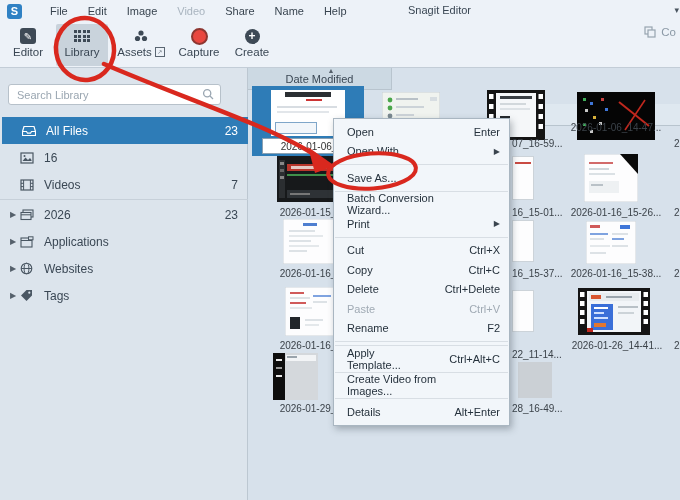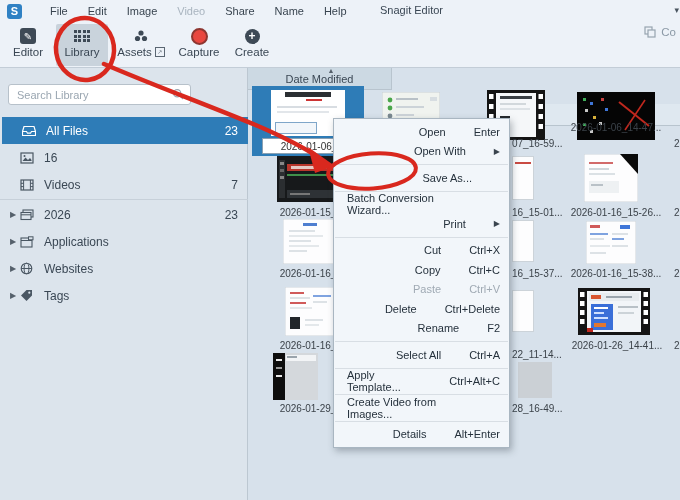--- a/index.html
+++ b/index.html
@@ -8,21 +8,21 @@
     -webkit-font-smoothing:antialiased;}
   
   .titlebar{position:absolute;left:0;top:0;width:680px;height:22px;background:#edf2f8;
     display:flex;align-items:center;font-size:11px;}
   .applogo{width:15px;height:15px;margin-left:7px;border-radius:3px;background:#2f81c4;
     color:#fff;font-weight:bold;font-size:11px;display:flex;align-items:center;justify-content:center;}
   .menus{display:flex;margin-left:18px;}
   .mbitem{padding:3px 10px;cursor:default;color:#38444f;display:inline-block;}
   .mbitem:not(.disabled) span::first-letter{text-decoration:underline;}
   .mbitem.disabled{color:#a9b4bf;}
-  .wintitle{position:absolute;left:380px;top:4px;font-size:11px;color:#3a4754;}
+  .wintitle{position:absolute;left:408px;top:4px;font-size:11px;color:#3a4754;}
   .topcaret{position:absolute;right:1px;top:5px;font-size:9px;color:#49545f;}
   
   .toolbar{position:absolute;left:0;top:22px;width:680px;height:46px;background:#edf2f8;
     border-bottom:1px solid #c3cdd7;box-sizing:border-box;}
   .tbtn{position:absolute;top:2px;height:42px;display:flex;flex-direction:column;
     align-items:center;justify-content:flex-start;font-size:11.5px;color:#3a4754;border-radius:2px;}
   .tbtn .ticon{height:20px;display:flex;align-items:center;justify-content:center;margin-top:2px;}
   .tbtn.active{background:#c9d3dc;}
   .editorbox{width:16px;height:16px;border-radius:3px;background:#3e4a56;color:#fff;
     font-size:10px;display:flex;align-items:center;justify-content:center;}
@@ -32,21 +32,21 @@
   .createdot{width:15px;height:15px;border-radius:50%;background:#3e4a56;color:#fff;font-size:12px;
     font-weight:bold;display:flex;align-items:center;justify-content:center;line-height:1;}
   .assetbadge{display:inline-flex;width:8px;height:8px;border:1px solid #5a6672;margin-left:3px;
     font-size:6px;line-height:8px;justify-content:center;color:#5a6672;}
   .lblrow{display:flex;align-items:center;}
   .copyall{position:absolute;right:4px;top:26px;display:flex;align-items:center;gap:5px;
     color:#8b99a6;font-size:11.5px;}
   
   .sidebar{position:absolute;left:0;top:68px;width:248px;height:432px;background:#dce4ec;
     border-right:1px solid #bcc7d1;box-sizing:border-box;}
-  .searchwrap{position:absolute;left:8px;top:16px;width:183px;height:21px;}
+  .searchwrap{position:absolute;left:8px;top:16px;width:213px;height:21px;}
   .searchwrap input{width:100%;height:100%;box-sizing:border-box;border:1px solid #b7c1ca;
     border-radius:3px;background:#fff;font-family:"Liberation Sans",sans-serif;font-size:11px;
     padding:0 22px 0 8px;color:#3a4754;outline:none;}
   .searchwrap input::placeholder{color:#9aa6b1;}
   .searchwrap svg{position:absolute;right:6px;top:4px;}
   .nav{position:absolute;left:0;top:49px;width:248px;}
   .navrow{height:27px;display:flex;align-items:center;font-size:12px;color:#3a4754;position:relative;}
   .navrow .caret{width:14px;text-align:center;font-size:8px;color:#55606b;margin-left:6px;}
   .navrow .nocaret{width:14px;margin-left:6px;}
   .navrow .nicon{width:16px;height:14px;margin-right:8px;display:flex;align-items:center;color:#4a5763;}
@@ -76,21 +76,21 @@
   .editlabel{position:absolute;left:10px;top:52px;width:92px;height:14px;background:#fff;
     border:1px solid #8aa0b2;font-size:10px;color:#333;display:flex;align-items:center;
     justify-content:center;white-space:nowrap;overflow:hidden;}
   .sliver{background:#fdfdfe;border:1px solid #ccd3d9;}
   .sliver.redline::before{content:"";position:absolute;left:2px;right:2px;top:5px;height:2px;background:#c94a43;}
   .grayblank{background:#cbd0d5;}
   
   .cmenu{position:absolute;left:333px;top:118px;width:177px;box-sizing:border-box;
     background:#f2f6fa;border:1px solid #a9b6c1;box-shadow:2px 3px 7px rgba(50,60,70,.35);
     padding:3px 0;z-index:50;}
-  .mi{height:19.5px;display:flex;align-items:center;justify-content:flex-end;
+  .mi{height:19.5px;display:flex;align-items:center;justify-content:space-between;
     padding:0 9px 0 13px;font-size:11px;color:#25313c;cursor:default;gap:28px;}
   .mi .sc{color:#25313c;}
   .mi.disabled,.mi.disabled .sc{color:#a0aab4;}
   .mi .sub{font-size:8px;color:#3a444e;}
   .msep{height:1px;background:#d8dee4;margin:3px 1px;}
   
   .anno{position:absolute;left:0;top:0;z-index:100;pointer-events:none;}
 </style>
 </head>
 <body>
@@ -488,37 +488,33 @@
       </div>
     <div class="msep"></div>
     <div class="mi">
         <span>Cut</span>
         <span class="sc">Ctrl+X</span>
       </div>
     <div class="mi">
         <span>Copy</span>
         <span class="sc">Ctrl+C</span>
       </div>
+    <div class="mi">
+        <span>Delete</span>
+        <span class="sc">Ctrl+Delete</span>
+      </div>
     <div class="mi disabled">
         <span>Paste</span>
         <span class="sc">Ctrl+V</span>
       </div>
     <div class="mi">
-        <span>Delete</span>
-        <span class="sc">Ctrl+Delete</span>
-      </div>
-    <div class="mi">
         <span>Rename</span>
         <span class="sc">F2</span>
       </div>
     <div class="msep"></div>
-    <div class="mi">
-        <span>Select All</span>
-        <span class="sc">Ctrl+A</span>
-      </div>
     <div class="msep"></div>
     <div class="mi">
         <span>Apply Template...</span>
         <span class="sc">Ctrl+Alt+C</span>
       </div>
     <div class="msep"></div>
     <div class="mi">
         <span>Create Video from Images...</span>
         <span class="sc"></span>
       </div>

